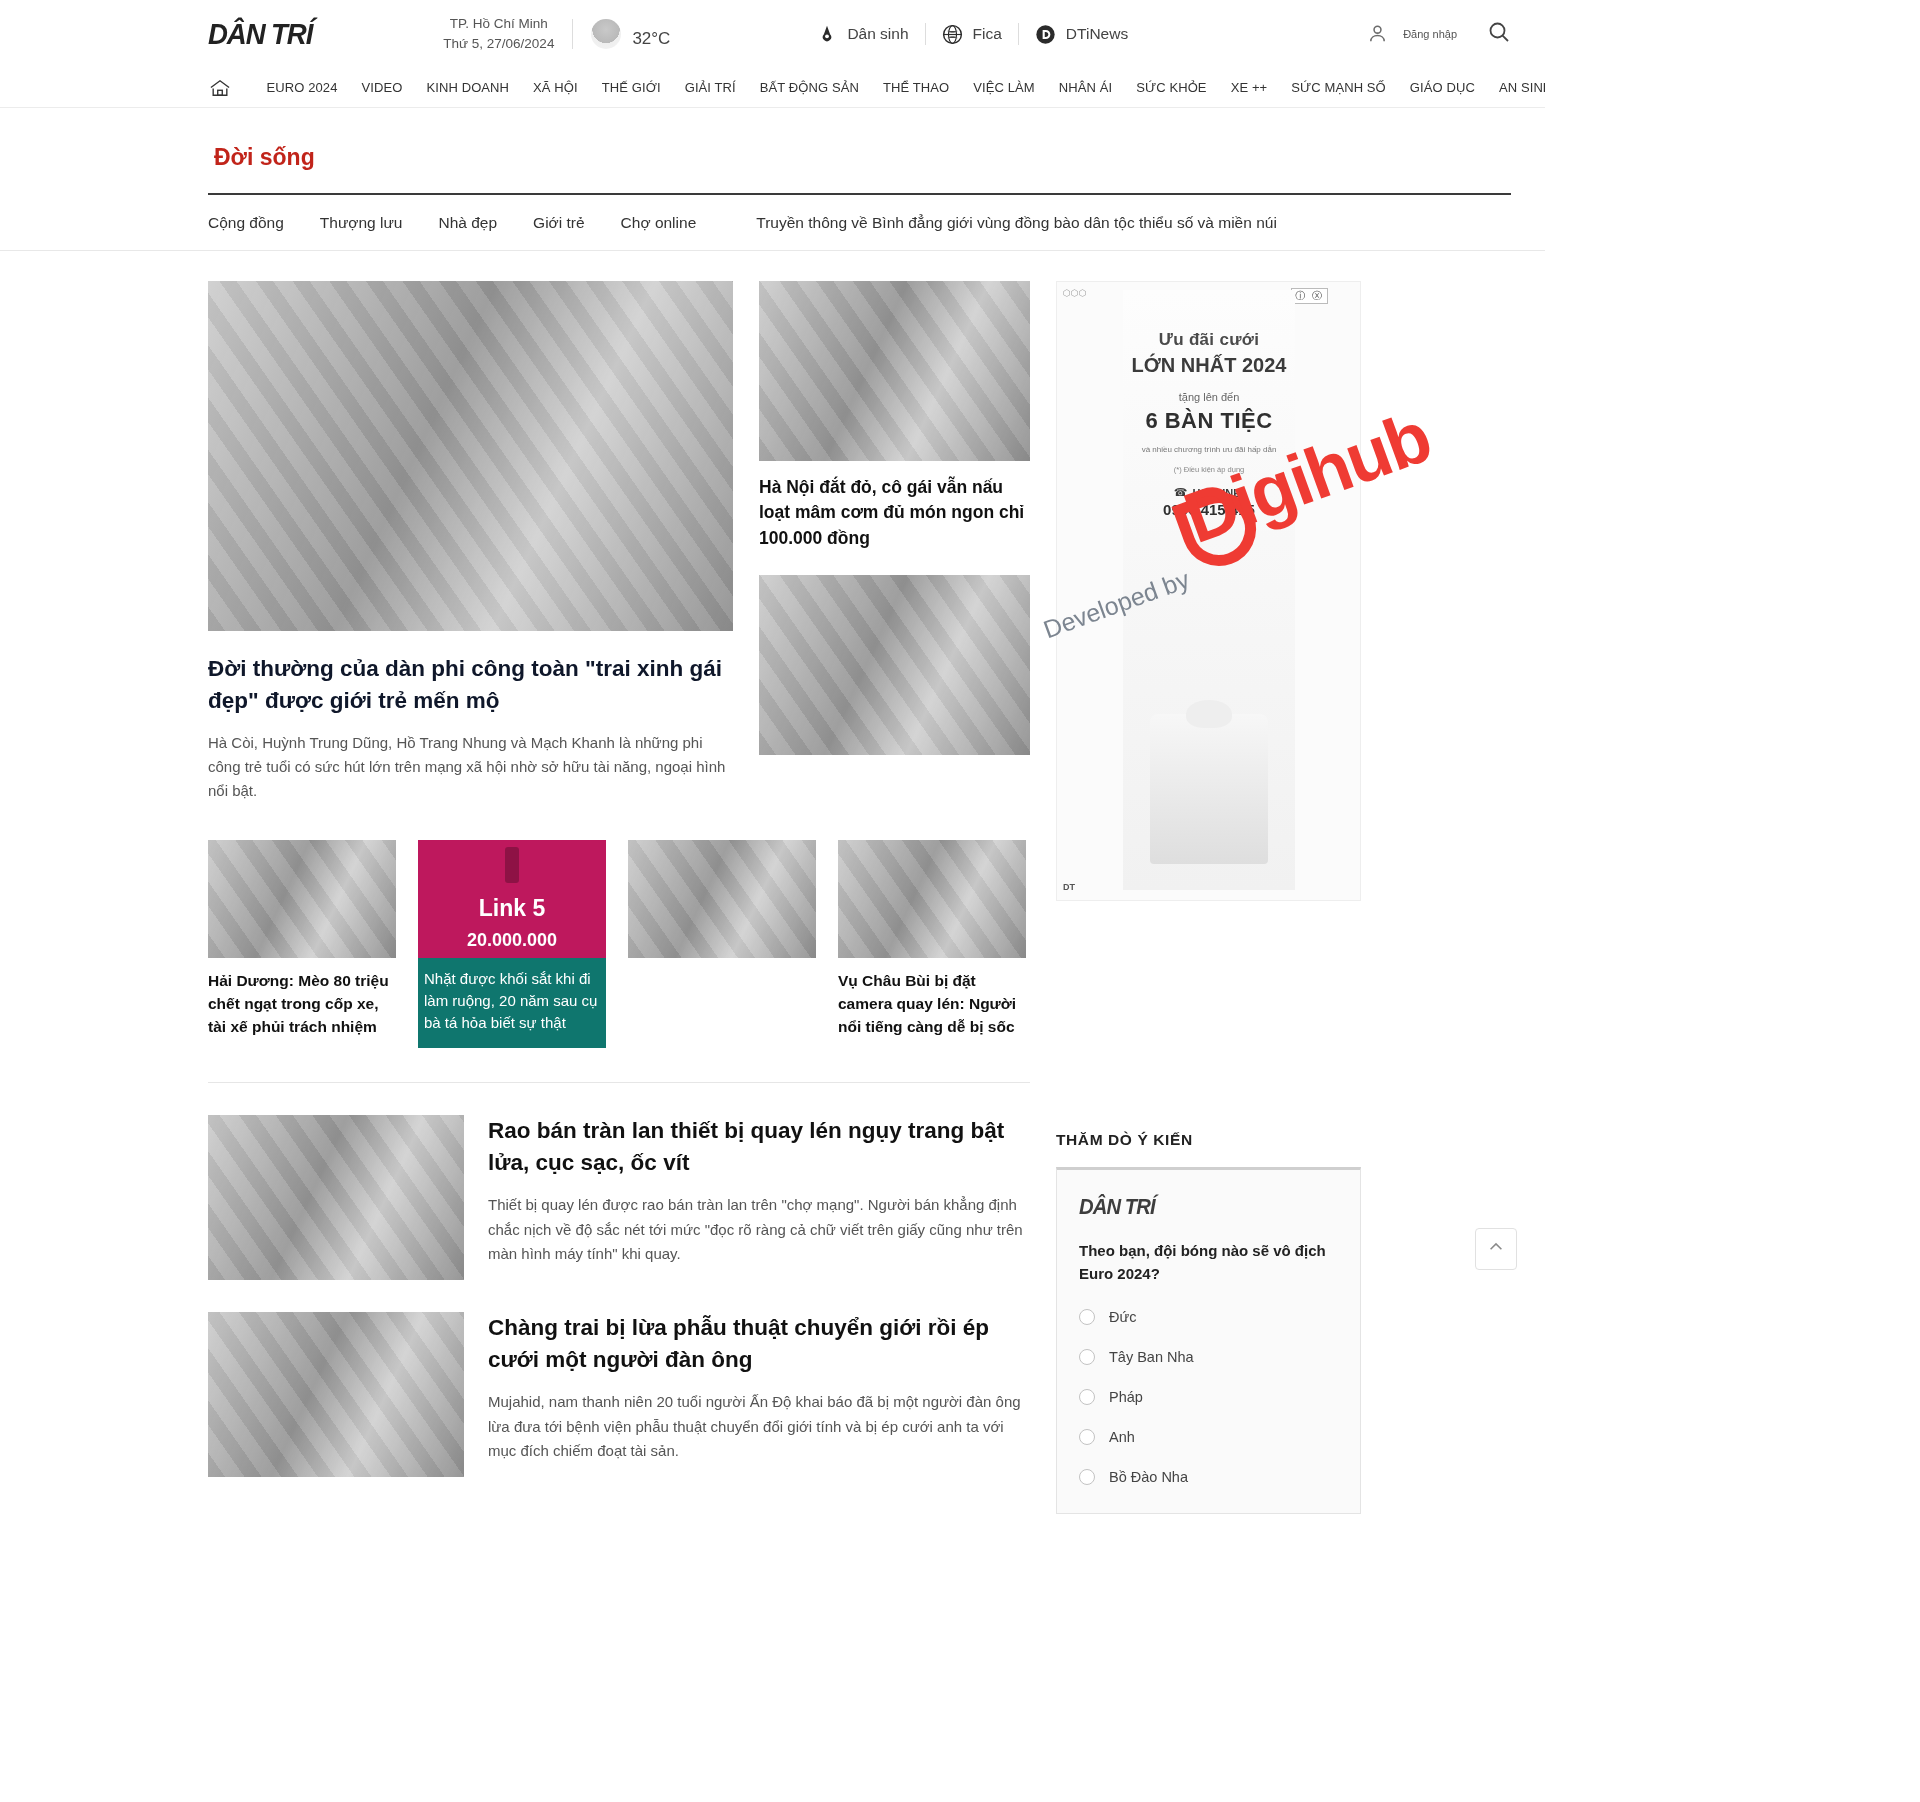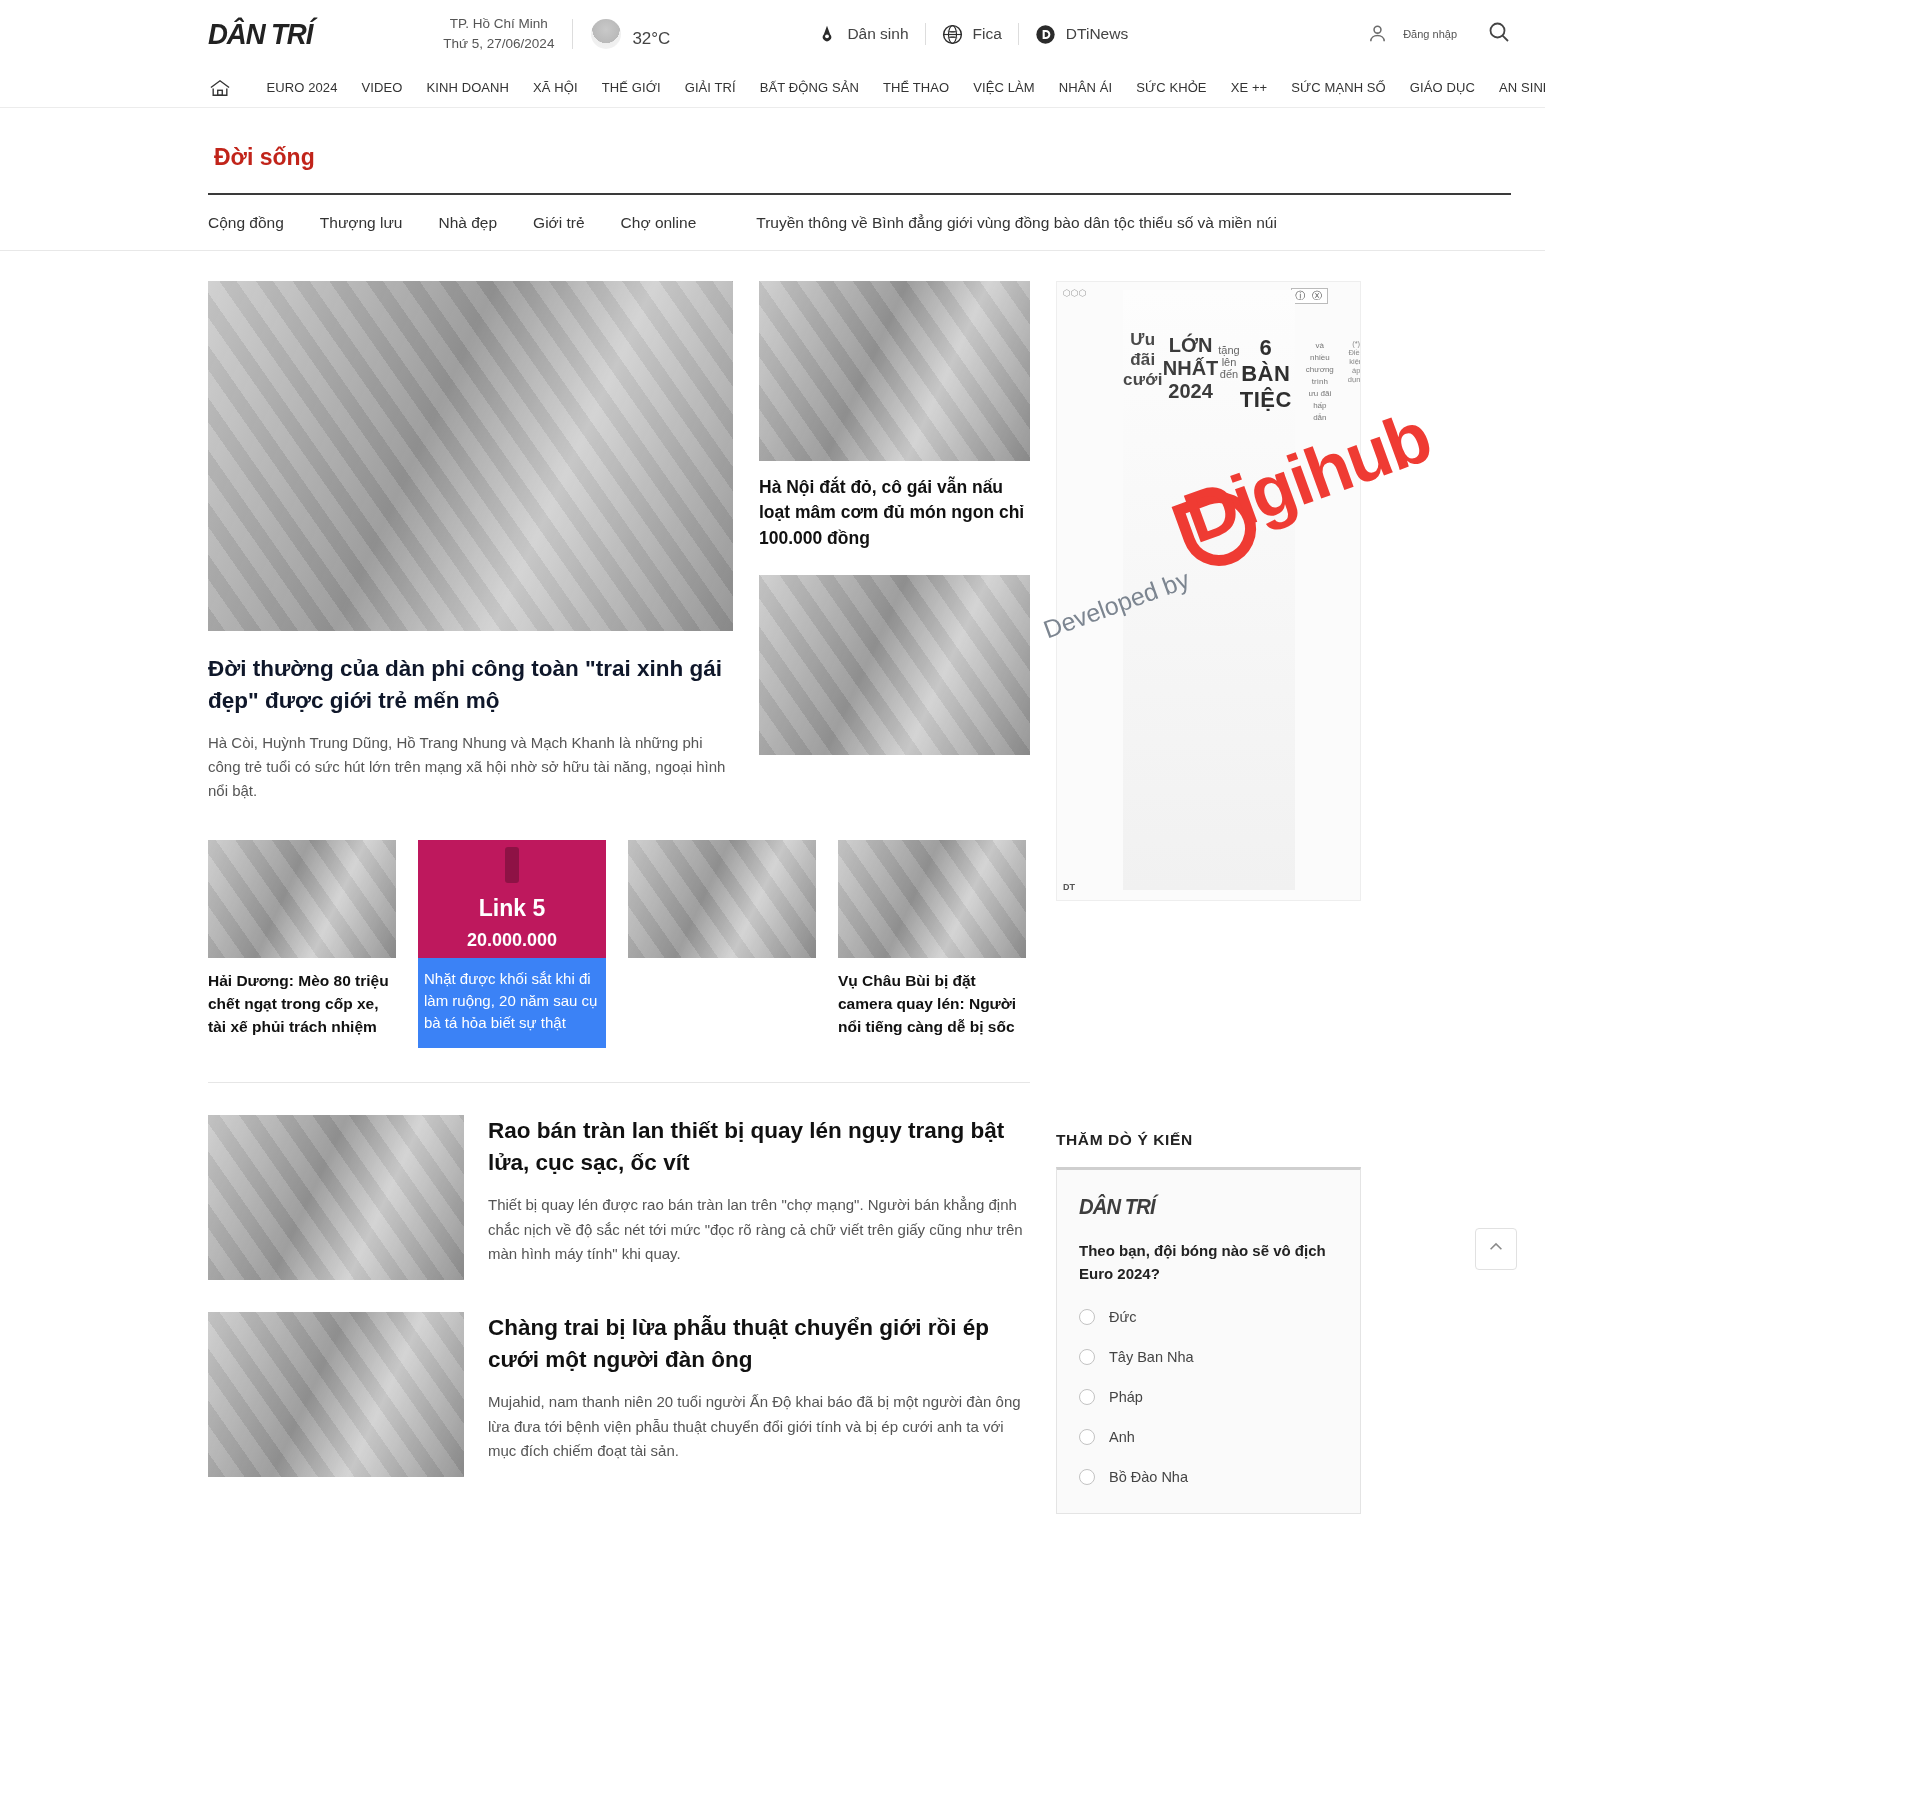--- a/index.html
+++ b/index.html
@@ -257,21 +257,21 @@
     display: flex;
     flex-direction: column;
     align-items: center;
     justify-content: center;
     color: #fff;
   }
   .thumb.promo .thumb-img::after { display: none; }
   .promo-label { font-size: 23px; font-weight: 700; }
   .promo-amount { font-size: 18px; font-weight: 700; margin-top: 8px; }
   .thumb.promo .thumb-h {
-    background: #3b82f6;
+    background: #0f766e;
     color: #fff;
     margin-top: 0;
     padding: 10px 8px 14px 6px;
     font-weight: 400;
     font-size: 15px;
   }
   .promo-badge {
     width: 14px; height: 36px;
     background: rgba(0,0,0,0.25);
     border-radius: 3px;
@@ -311,20 +311,22 @@
     background: #fbfbfb;
     border: 1px solid #eee;
     overflow: hidden;
   }
   .ad-inner {
     position: absolute;
     left: 66px; top: 8px;
     width: 172px; height: 600px;
     background: linear-gradient(#fdfdfd, #f1f1f1);
     display: flex;
+    flex-direction: column;
+    align-items: center;
     padding-top: 40px;
     text-align: center;
   }
   .ad-l1 { font-size: 17px; color: #4a4a4a; font-weight: 600; letter-spacing: .3px; }
   .ad-l2 { font-size: 20px; color: #3b3b3b; font-weight: 800; margin-top: 4px; }
   .ad-l3 { font-size: 11px; color: #666; margin-top: 14px; }
   .ad-l4 { font-size: 22px; color: #2f2f2f; font-weight: 800; margin-top: 5px; letter-spacing: .5px; }
   .ad-l5 { font-size: 8px; color: #777; margin-top: 10px; line-height: 1.5; padding: 0 14px; }
   .ad-l6 { font-size: 7.5px; color: #888; margin-top: 9px; }
   .ad-hot { font-size: 11px; color: #3b3b3b; font-weight: 700; margin-top: 12px; display:flex; gap:5px; align-items:center;}

